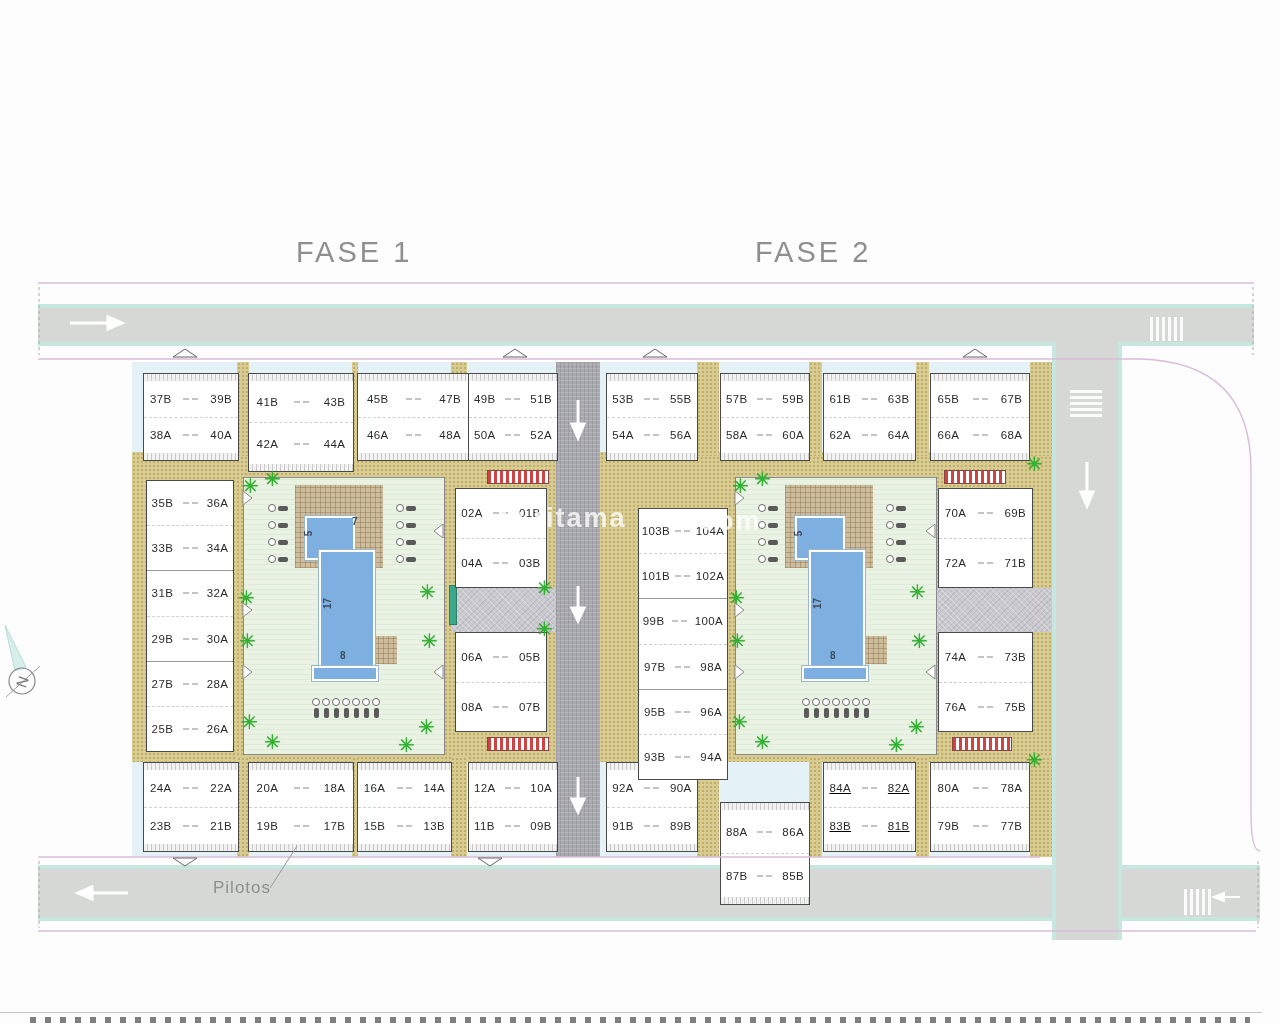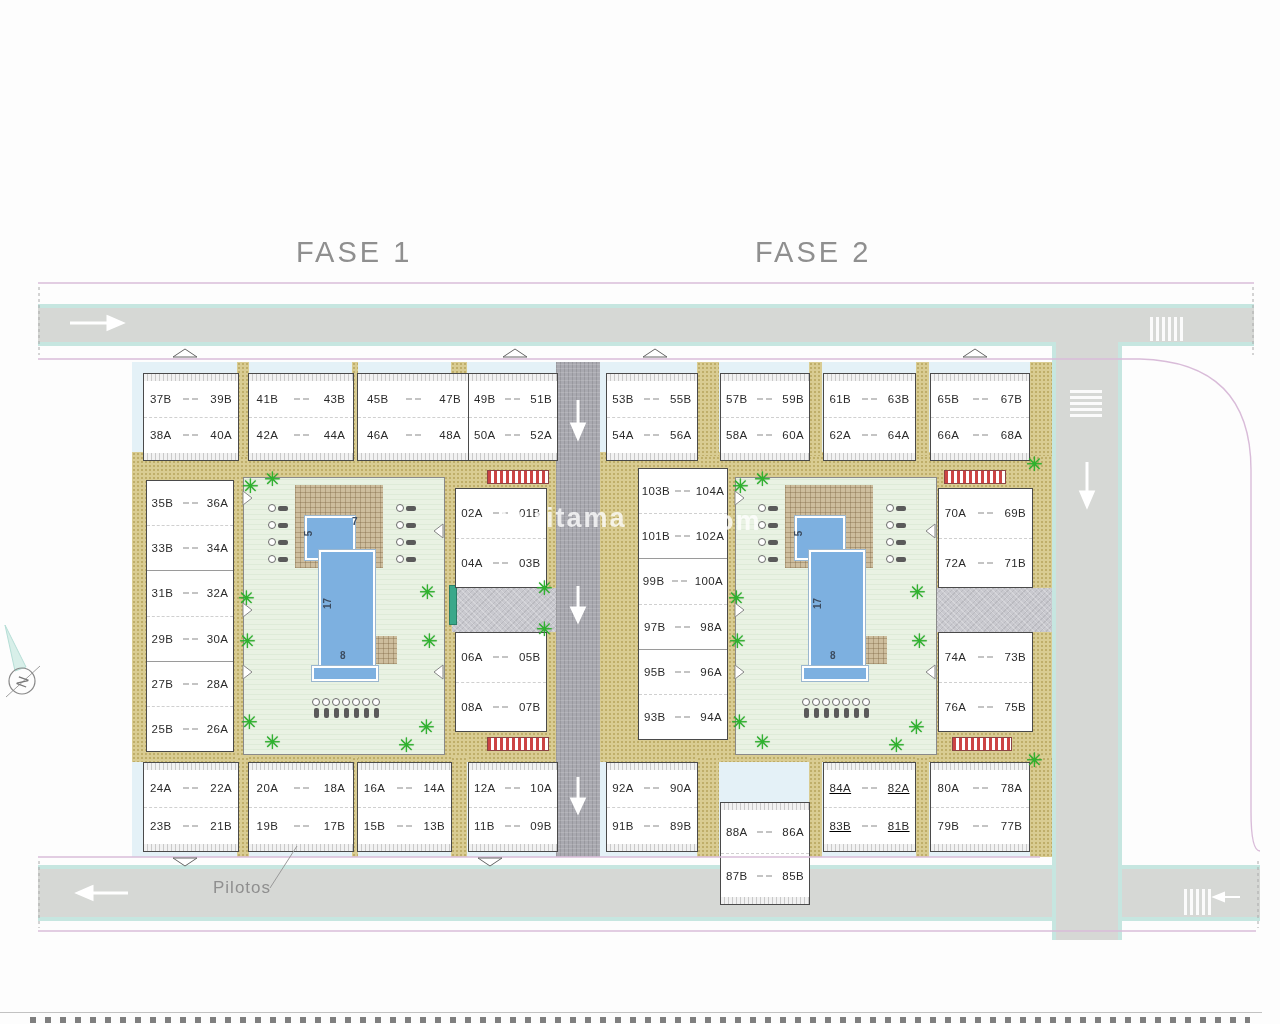--- a/index.html
+++ b/index.html
@@ -144,21 +144,21 @@
         </div>
         <div class="unit-row">
           <span class="unit">38A</span>
           <span class="tick">
             <i></i>
             <i></i>
           </span>
           <span class="unit">40A</span>
         </div>
       </div>
-      <div class="building hstrips" style="left: 248px; top: 373px; width: 106px; height: 88px;">
+      <div class="building hstrips" style="left: 248px; top: 373px; width: 106px; height: 99px;">
         <div class="unit-row">
           <span class="unit">41B</span>
           <span class="tick">
             <i></i>
             <i></i>
           </span>
           <span class="unit">43B</span>
         </div>
         <div class="unit-row">
           <span class="unit">42A</span>
@@ -500,21 +500,21 @@
         </div>
         <div class="unit-row">
           <span class="unit">08A</span>
           <span class="tick">
             <i></i>
             <i></i>
           </span>
           <span class="unit">07B</span>
         </div>
       </div>
-      <div class="building" style="left: 638px; top: 468px; width: 90px; height: 272px; text-align: right;">
+      <div class="building" style="left: 638px; top: 508px; width: 90px; height: 272px; text-align: right;">
         <div class="unit-row">
           <span class="unit">103B</span>
           <span class="tick">
             <i></i>
             <i></i>
           </span>
           <span class="unit">104A</span>
         </div>
         <div class="unit-row sect">
           <span class="unit">101B</span>

